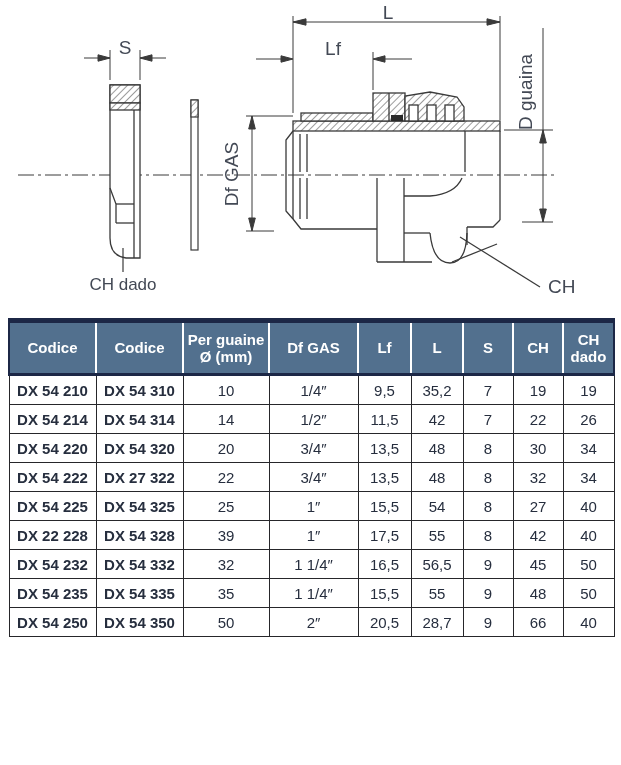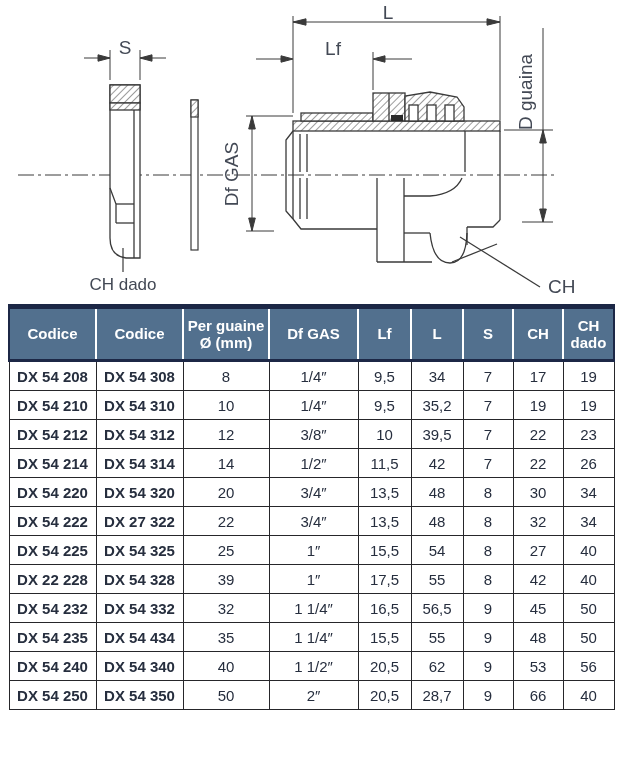--- a/index.html
+++ b/index.html
@@ -7,21 +7,21 @@
     position:relative; width:621px; height:765px; background:#ffffff;
     font-family:"Liberation Sans", sans-serif; overflow:hidden;
     margin:0 auto;
   }
   svg.drawing { position:absolute; left:0; top:0; }
   svg text { fill:#434955; }
   .dim-label { font-size:19px; }
   .part-label { font-size:17px; }
 
   table.dims {
-    position:absolute; left:8px; top:304px; width:605px;
+    position:absolute; left:8px; top:318px; width:605px;
     border-collapse:collapse; table-layout:fixed;
     color:#262e3e;
   }
   table.dims th {
     background:#52708e; color:#ffffff; font-weight:bold; font-size:15px;
     line-height:1.15; white-space:pre-line; text-align:center;
     border-top:5px solid #1c2746; border-bottom:3px solid #1c2746;
     border-left:2px solid #ffffff; border-right:2px solid #ffffff;
     height:50px; padding:0 2px;
   }
@@ -171,53 +171,31 @@
         <th>Lf</th>
         <th>L</th>
         <th>S</th>
         <th>CH</th>
         <th>CH
 dado</th>
       </tr>
     </thead>
     <tbody>
         <tr>
-          <td class="code">DX 54 208</td>
-          <td class="code">DX 54 308</td>
-          <td>8</td>
-          <td>1/4″</td>
-          <td>9,5</td>
-          <td>34</td>
-          <td>7</td>
-          <td>17</td>
-          <td>19</td>
-        </tr>
-        <tr>
           <td class="code">DX 54 210</td>
           <td class="code">DX 54 310</td>
           <td>10</td>
           <td>1/4″</td>
           <td>9,5</td>
           <td>35,2</td>
           <td>7</td>
           <td>19</td>
           <td>19</td>
         </tr>
         <tr>
-          <td class="code">DX 54 212</td>
-          <td class="code">DX 54 312</td>
-          <td>12</td>
-          <td>3/8″</td>
-          <td>10</td>
-          <td>39,5</td>
-          <td>7</td>
-          <td>22</td>
-          <td>23</td>
-        </tr>
-        <tr>
           <td class="code">DX 54 214</td>
           <td class="code">DX 54 314</td>
           <td>14</td>
           <td>1/2″</td>
           <td>11,5</td>
           <td>42</td>
           <td>7</td>
           <td>22</td>
           <td>26</td>
         </tr>
@@ -271,39 +249,28 @@
           <td>32</td>
           <td>1 1/4″</td>
           <td>16,5</td>
           <td>56,5</td>
           <td>9</td>
           <td>45</td>
           <td>50</td>
         </tr>
         <tr>
           <td class="code">DX 54 235</td>
-          <td class="code">DX 54 434</td>
+          <td class="code">DX 54 335</td>
           <td>35</td>
           <td>1 1/4″</td>
           <td>15,5</td>
           <td>55</td>
           <td>9</td>
           <td>48</td>
           <td>50</td>
-        </tr>
-        <tr>
-          <td class="code">DX 54 240</td>
-          <td class="code">DX 54 340</td>
-          <td>40</td>
-          <td>1 1/2″</td>
-          <td>20,5</td>
-          <td>62</td>
-          <td>9</td>
-          <td>53</td>
-          <td>56</td>
         </tr>
         <tr>
           <td class="code">DX 54 250</td>
           <td class="code">DX 54 350</td>
           <td>50</td>
           <td>2″</td>
           <td>20,5</td>
           <td>28,7</td>
           <td>9</td>
           <td>66</td>

